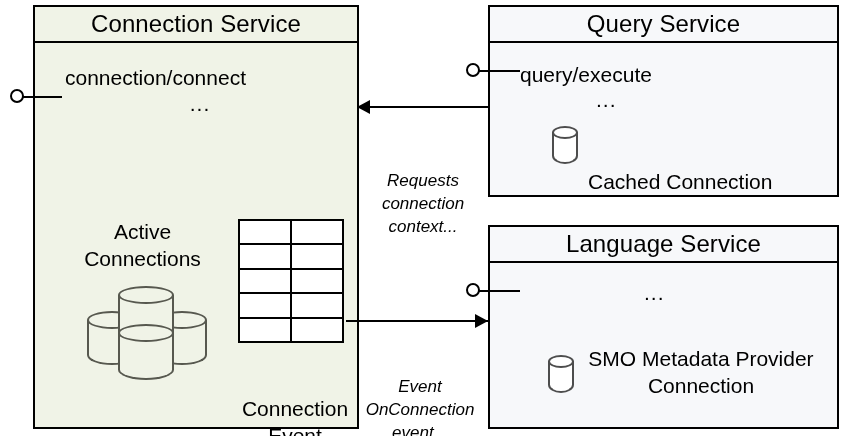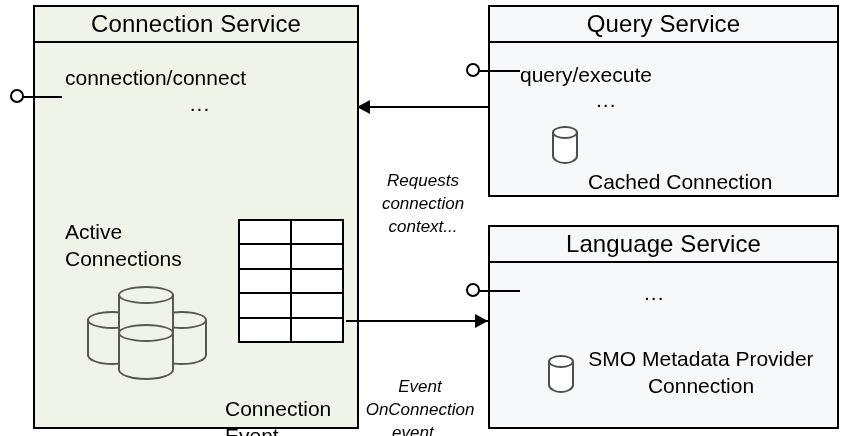--- a/index.html
+++ b/index.html
@@ -117,20 +117,21 @@
   .lolli-connection { left: 10px; top: 87px; width: 52px; height: 20px; }
   .lolli-connection .stem { left: 12px; width: 40px; }
   .lolli-query { left: 466px; top: 61px; width: 52px; height: 20px; }
   .lolli-query .stem { left: 12px; width: 42px; }
   .lolli-language { left: 466px; top: 281px; width: 52px; height: 20px; }
   .lolli-language .stem { left: 12px; width: 42px; }
 
   
   .figure-label {
     position: absolute;
+    text-align: center;
     font-size: 21px;
     line-height: 27px;
   }
   .ac-label { left: 30px; top: 175px; width: 155px; }
   .cec-label { left: 190px; top: 304px; width: 140px; margin-top: 48px; }
 
   .cyl-cluster {
     position: absolute;
     left: 52px; top: 243px;
     width: 120px; height: 94px;

